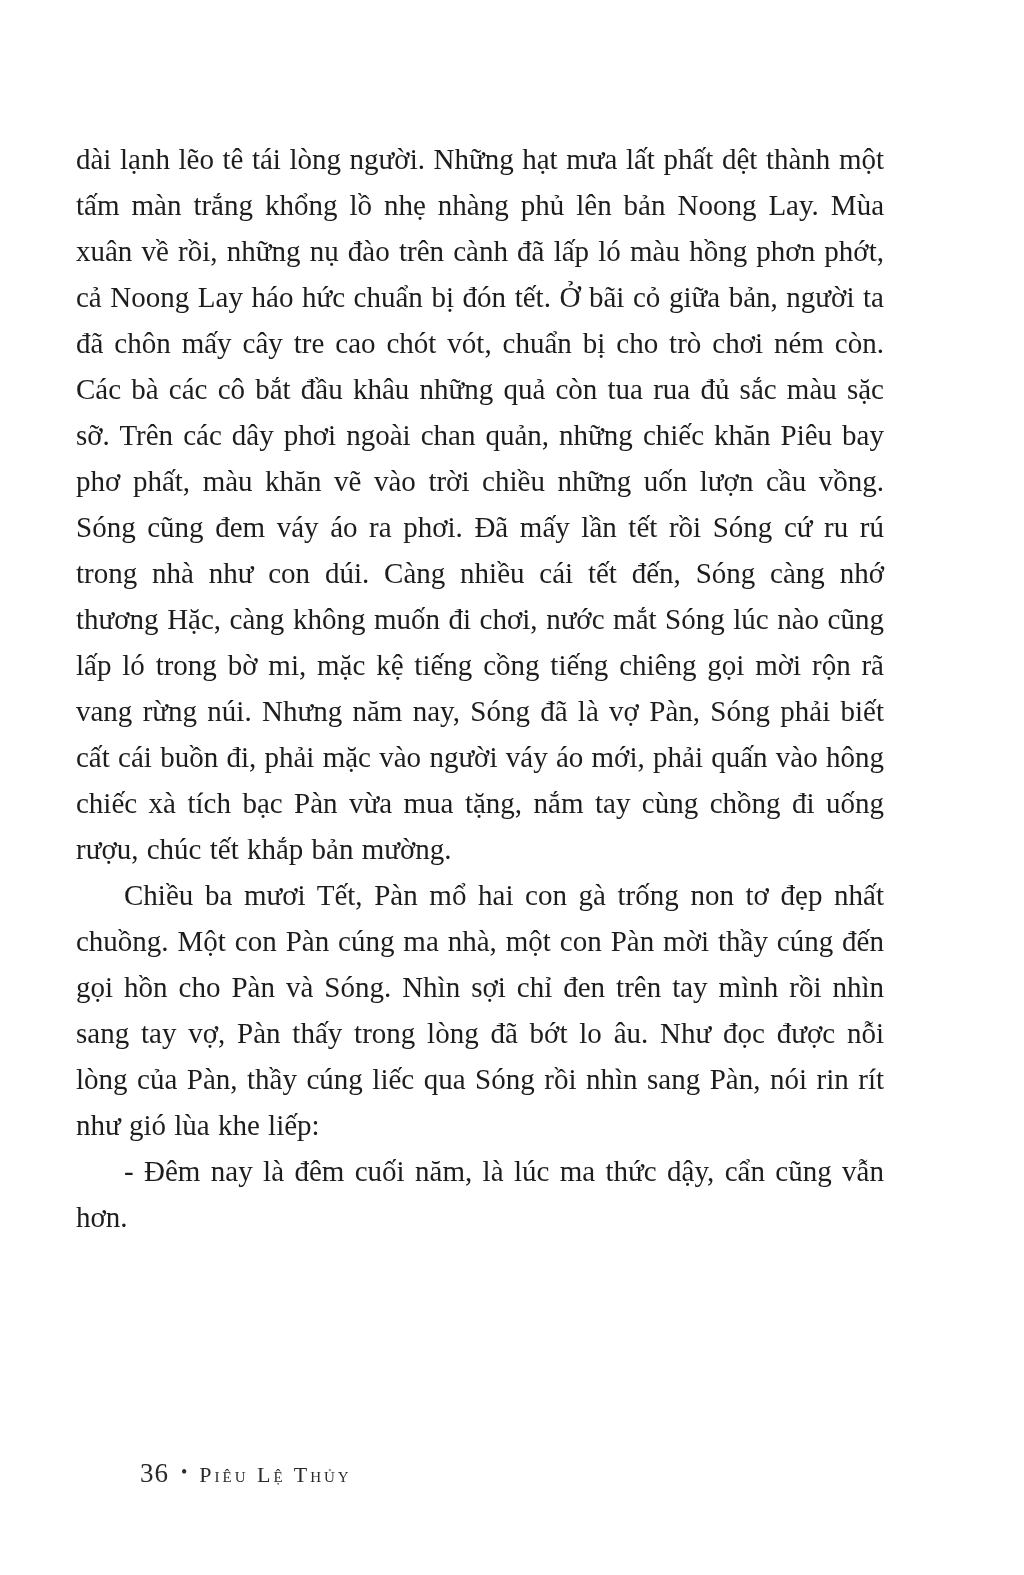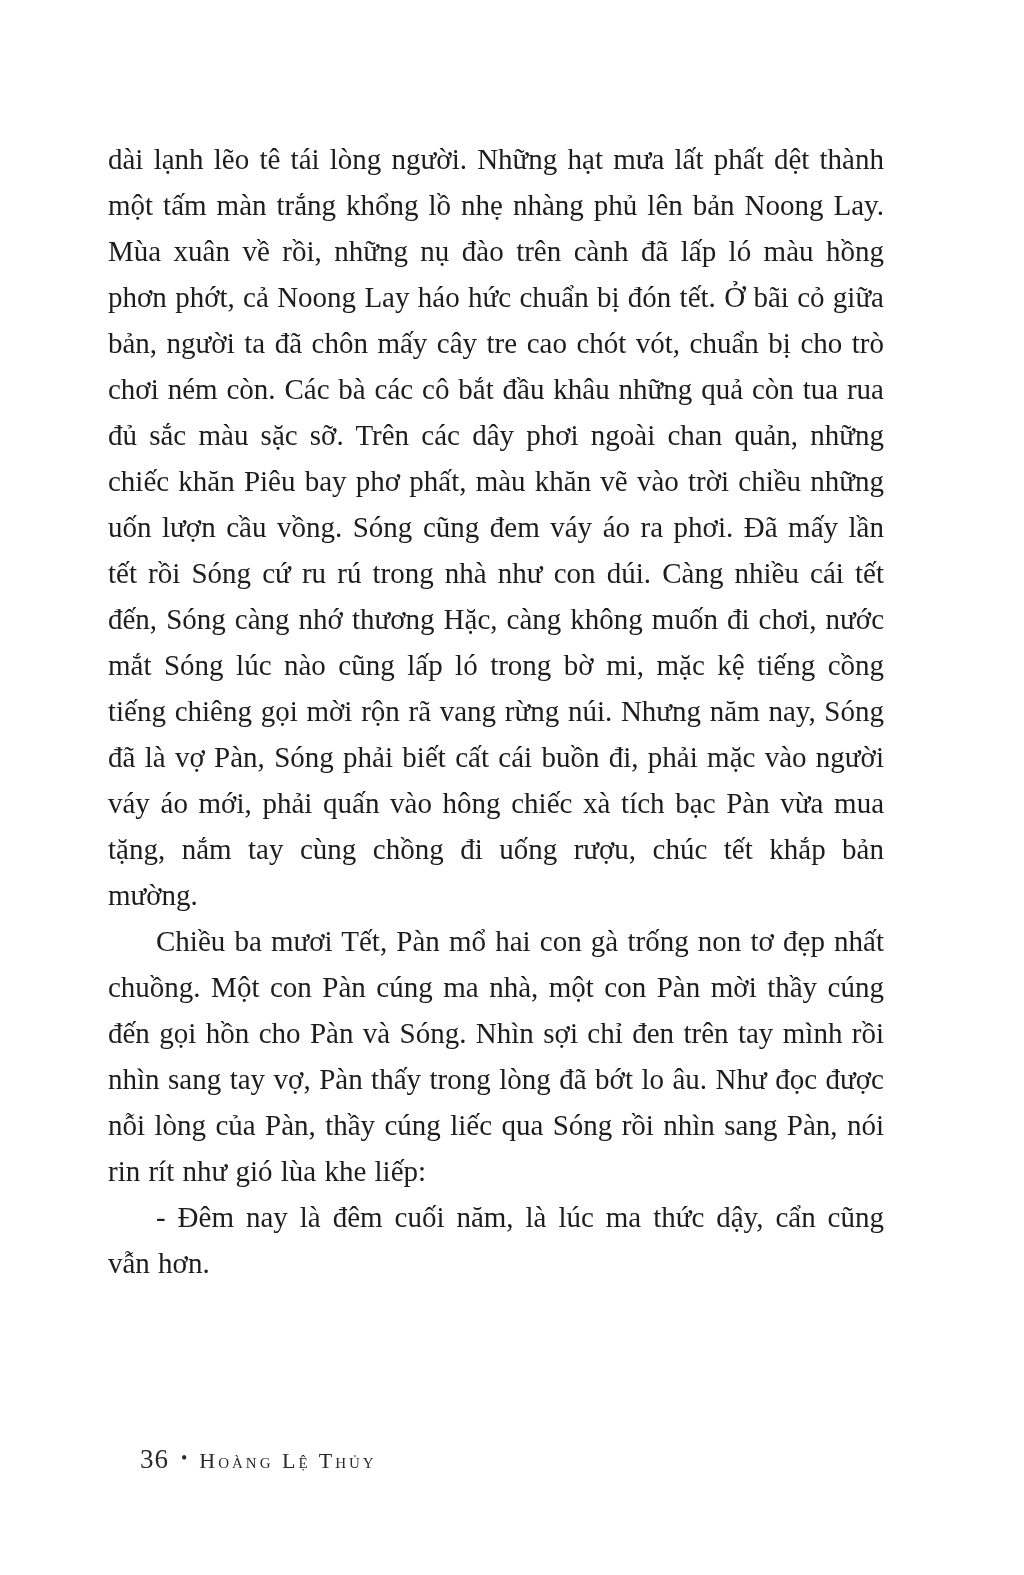--- a/index.html
+++ b/index.html
@@ -6,21 +6,21 @@
     margin: 0;
     padding: 0;
     background: #ffffff;
   }
   .page {
     position: relative;
     width: 1024px;
     height: 1575px;
     background: #ffffff;
     box-sizing: border-box;
-    padding: 136px 140px 0 108px;
+    padding: 136px 140px 0 76px;
     font-family: "Liberation Serif", "DejaVu Serif", serif;
     color: #1d1d1d;
     overflow: hidden;
   }
   .text-block {
     width: 100%;
   }
   .para {
     margin: 0;
     font-size: 29px;
@@ -28,21 +28,21 @@
     text-align: justify;
     text-justify: inter-word;
     word-spacing: 1px;
   }
   .para.indent {
     text-indent: 48px;
   }
   .footer {
     position: absolute;
     left: 140px;
-    bottom: 100px;
+    bottom: 86px;
     display: flex;
     align-items: baseline;
     gap: 12px;
     color: #2a2a2a;
   }
   .page-number {
     font-size: 27px;
     letter-spacing: 1px;
   }
   .footer-sep {
@@ -62,15 +62,15 @@
 <div class="page">
   <div class="text-block">
     <p class="para">dài lạnh lẽo tê tái lòng người. Những hạt mưa lất phất dệt thành một tấm màn trắng khổng lồ nhẹ nhàng phủ lên bản Noong Lay. Mùa xuân về rồi, những nụ đào trên cành đã lấp ló màu hồng phơn phớt, cả Noong Lay háo hức chuẩn bị đón tết. Ở bãi cỏ giữa bản, người ta đã chôn mấy cây tre cao chót vót, chuẩn bị cho trò chơi ném còn. Các bà các cô bắt đầu khâu những quả còn tua rua đủ sắc màu sặc sỡ. Trên các dây phơi ngoài chan quản, những chiếc khăn Piêu bay phơ phất, màu khăn vẽ vào trời chiều những uốn lượn cầu vồng. Sóng cũng đem váy áo ra phơi. Đã mấy lần tết rồi Sóng cứ ru rú trong nhà như con dúi. Càng nhiều cái tết đến, Sóng càng nhớ thương Hặc, càng không muốn đi chơi, nước mắt Sóng lúc nào cũng lấp ló trong bờ mi, mặc kệ tiếng cồng tiếng chiêng gọi mời rộn rã vang rừng núi. Nhưng năm nay, Sóng đã là vợ Pàn, Sóng phải biết cất cái buồn đi, phải mặc vào người váy áo mới, phải quấn vào hông chiếc xà tích bạc Pàn vừa mua tặng, nắm tay cùng chồng đi uống rượu, chúc tết khắp bản mường.</p>
     <p class="para indent">Chiều ba mươi Tết, Pàn mổ hai con gà trống non tơ đẹp nhất chuồng. Một con Pàn cúng ma nhà, một con Pàn mời thầy cúng đến gọi hồn cho Pàn và Sóng. Nhìn sợi chỉ đen trên tay mình rồi nhìn sang tay vợ, Pàn thấy trong lòng đã bớt lo âu. Như đọc được nỗi lòng của Pàn, thầy cúng liếc qua Sóng rồi nhìn sang Pàn, nói rin rít như gió lùa khe liếp:</p>
     <p class="para indent">- Đêm nay là đêm cuối năm, là lúc ma thức dậy, cẩn cũng vẫn hơn.</p>
   </div>
 
   <div class="footer">
     <span class="page-number">36</span>
     <span class="footer-sep">•</span>
-    <span class="author-name">Hoàng Lệ Thủy</span>
+    <span class="author-name">Piêu Lệ Thủy</span>
   </div>
 </div>
 
 </body></html>

